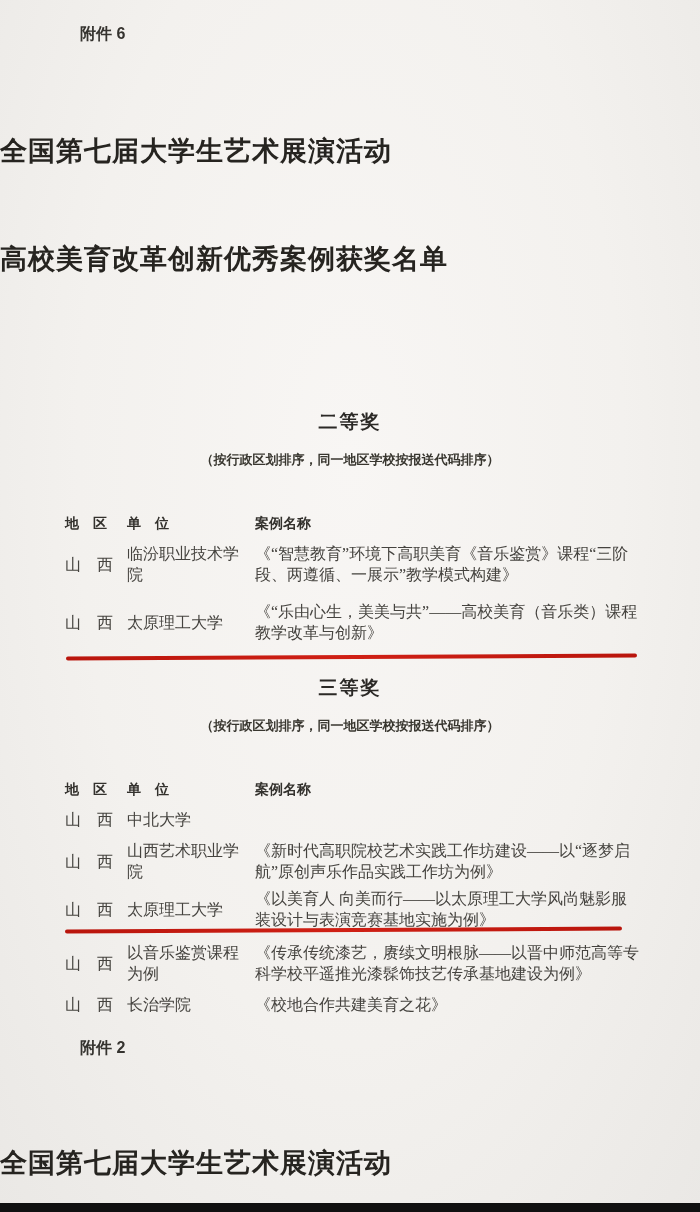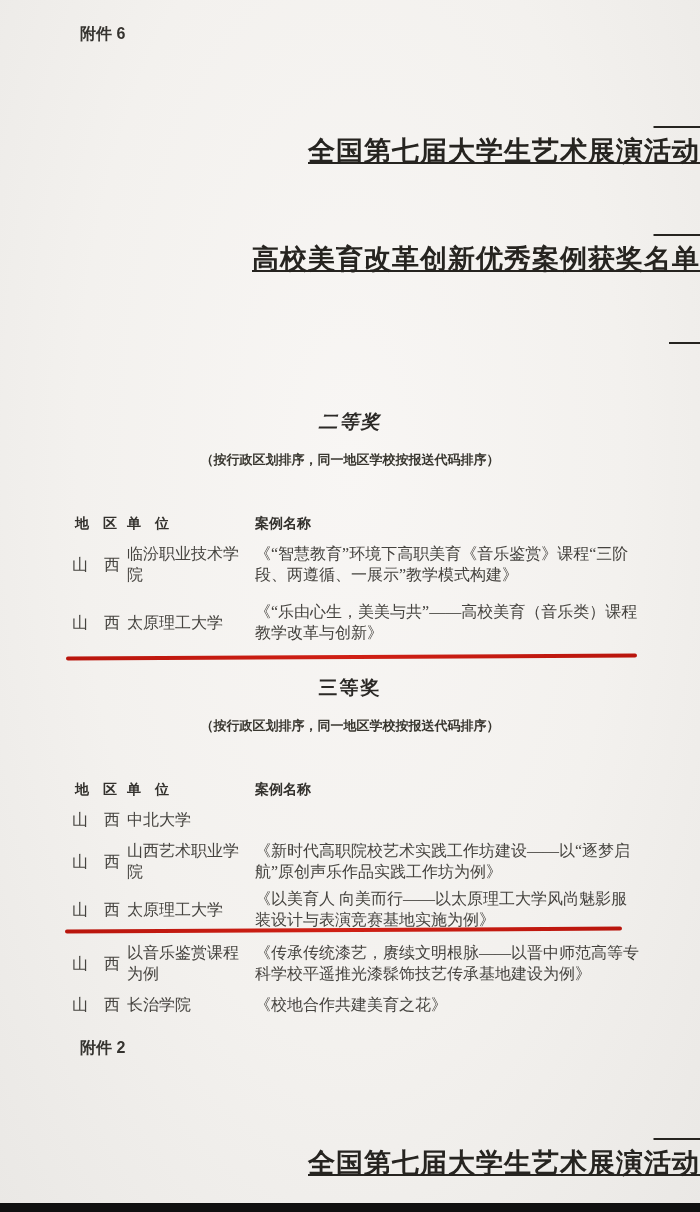--- a/index.html
+++ b/index.html
@@ -16,28 +16,27 @@
   }
   .attach-label{
     margin:0 0 0 80px;
     font-family:"Liberation Sans", sans-serif;
     font-weight:bold;
     font-size:16px;line-height:22px;
     color:#35332f;
     white-space:pre-wrap;
   }
   .doc-title{
-    text-align:right;
+    text-align:left;
     font-weight:bold;
     font-size:27px;line-height:36px;
     letter-spacing:1px;
     color:#262420;
     margin-top:16px;
     white-space:pre-wrap;
-    text-decoration:underline;
   }
   .doc-title div{white-space:pre-wrap;}
   .section-title{
     text-align:center;
     font-weight:bold;
     font-size:19px;line-height:26px;
     letter-spacing:2px;
     color:#2b2926;
     white-space:pre-wrap;
   }
@@ -63,37 +62,37 @@
   }
   .t-row{
     display:flex;
     align-items:center;
     font-size:16px;
     line-height:21px;
     color:#45433f;
     margin-top:12px;
     white-space:pre-wrap;
   }
-  .col-region{width:62px;flex:0 0 auto;white-space:pre-wrap;text-align:center;}
+  .col-region{width:62px;flex:0 0 auto;white-space:pre-wrap;}
   .col-unit{width:128px;flex:0 0 auto;padding-right:4px;box-sizing:border-box;white-space:pre-wrap;}
   .col-case{flex:1 1 auto;white-space:pre-wrap;}
   .redline{
     height:4px;
     background:linear-gradient(90deg,#b9150c,#d02015 50%,#b9150c);
     border-radius:3px;
     transform:rotate(-0.3deg);
   }
   .rl1{width:571px;margin:12px 0 0 66px;}
   .rl2{width:557px;margin:-2px 0 0 65px;}
   .bottom-bar{
     position:absolute;left:0;right:0;bottom:0;
     height:9px;
     background:#101010;
   }
-  .mt60{margin-top:60px;font-style:italic;}
+  .mt60{margin-top:60px;}
   .mt24{margin-top:16px;}
   .mt22{margin-top:22px;}
   .mt14{margin-top:14px;}
   .mt10{margin-top:10px;}
   .mt6{margin-top:6px;}
 </style>
 </head>
 <body>
 
 <div class="page">

